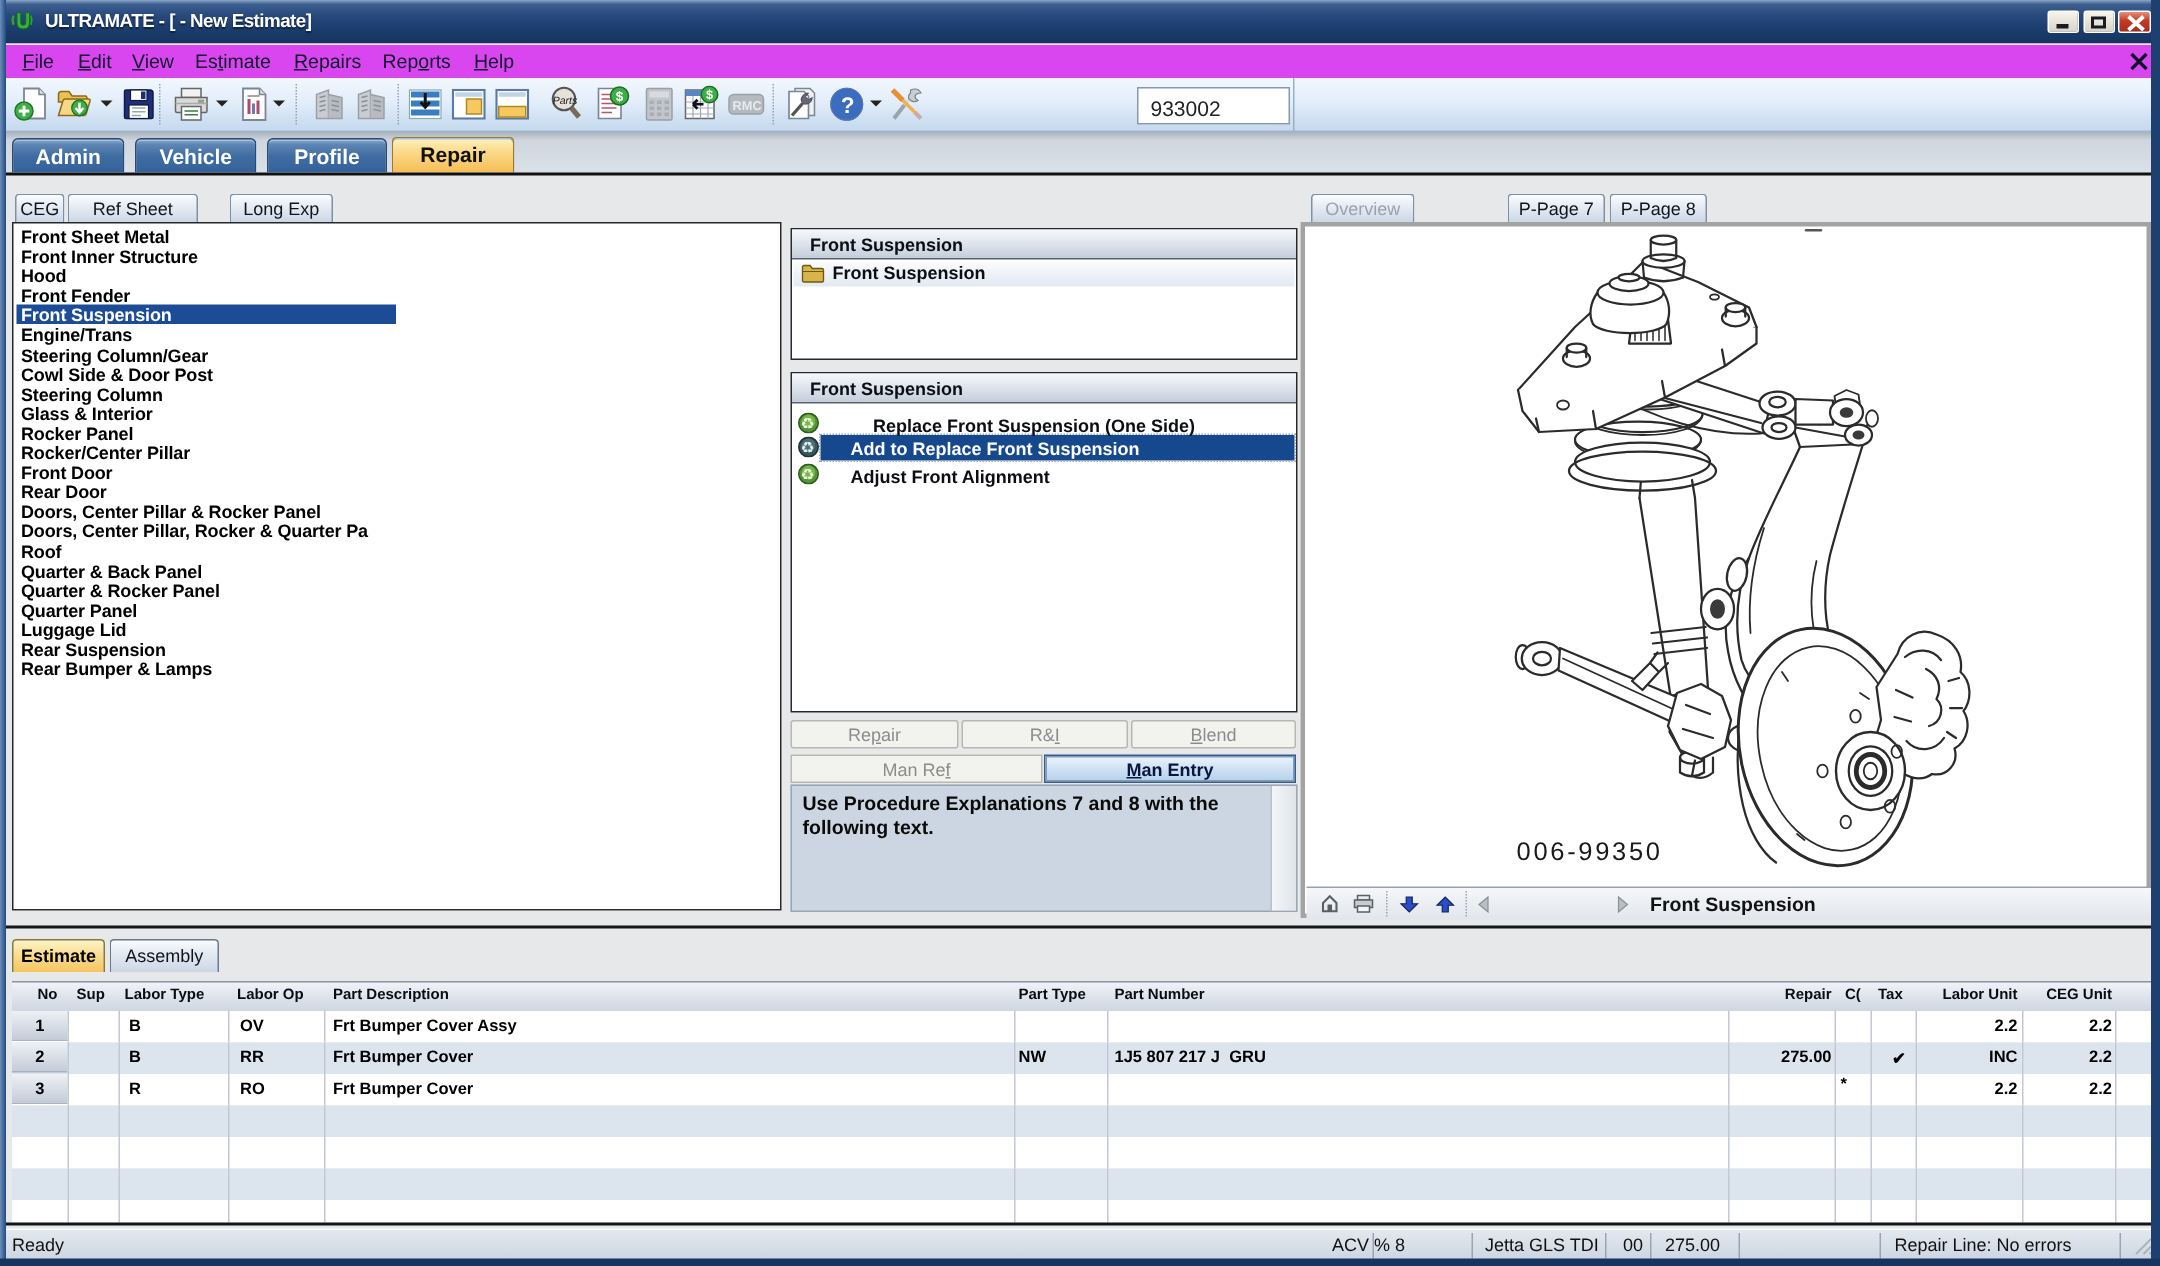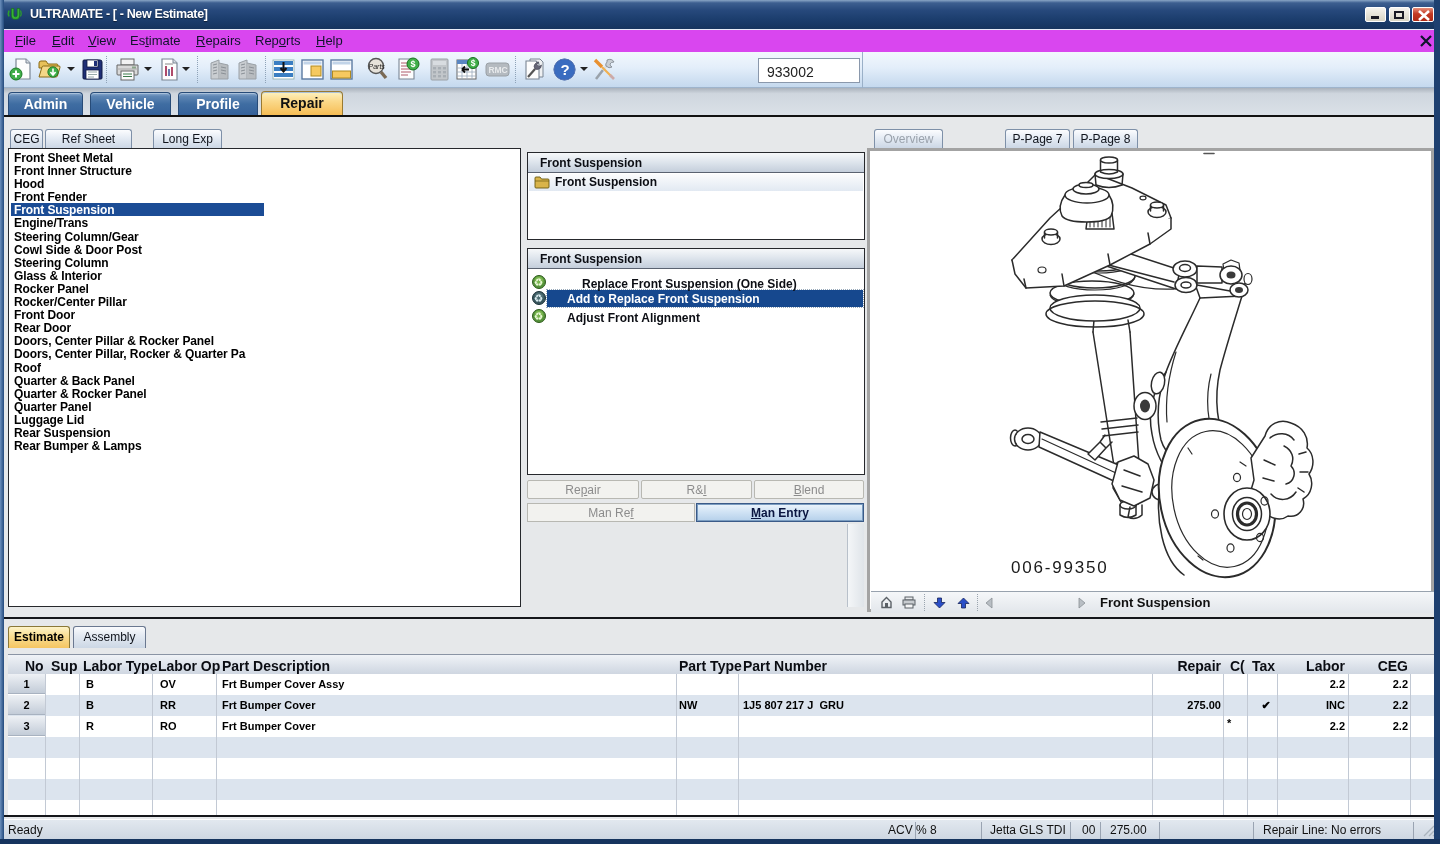--- a/index.html
+++ b/index.html
@@ -63,21 +63,21 @@
 #rightpanel{left:867px;top:148px;width:567px;height:464px;background:#fff;border:3px solid #a3a3a3;}
 #rtoolbar{position:absolute;left:1px;top:440px;width:563px;height:22px;background:linear-gradient(180deg,#f5f7f9,#e2e6eb);border-top:1px solid #98a2ae;}
 #rtoolbar .lbl{position:absolute;left:229px;top:3px;font-size:13px;font-weight:bold;color:#111;}
 #glabel{position:absolute;left:141px;top:407px;font-size:17px;color:#1a1a1a;letter-spacing:1.8px;}
 
 #botline{left:0;top:617px;width:1440px;height:2px;background:#14161a;}
 .btab{top:626px;height:22px;border:1px solid #6a7890;border-bottom:none;border-radius:3px 3px 0 0;text-align:center;font-size:12px;padding-top:3px;}
 #tab-est{left:8px;width:62px;background:linear-gradient(180deg,#fdf3c8 0%,#f9dd90 45%,#f5c562 100%);font-weight:bold;color:#000;border-color:#8a7838;}
 #tab-asm{left:73px;width:73px;background:linear-gradient(180deg,#fafbfd 0%,#e4eaf2 40%,#ccd7e5 100%);color:#10141c;}
 
-#thead{left:8px;top:654px;width:1427px;height:34px;background:linear-gradient(180deg,#f0f3f7 0%,#d9dfe8 40%,#bac4d2 100%);border-top:1px solid #8a94a4;border-bottom:1px solid #8a94a4;font-size:14px;font-weight:bold;color:#0a0c12;}
+#thead{left:8px;top:654px;width:1427px;height:34px;background:linear-gradient(180deg,#f0f3f7 0%,#d9dfe8 40%,#bac4d2 100%);border-top:1px solid #8a94a4;border-bottom:1px solid #8a94a4;font-size:10px;font-weight:bold;color:#0a0c12;}
 #thead span{position:absolute;top:3px;}
 .trow{left:8px;width:1427px;height:21px;font-size:11px;font-weight:bold;color:#000;}
 .trow span{position:absolute;top:4px;}
 .trow .no{left:0;top:0;width:37px;height:20px;background:linear-gradient(180deg,#eef1f5,#c3ccd8);border-bottom:1px solid #a8b2c0;text-align:center;padding-top:4px;position:absolute;}
 .blue{background:#dce4ee;}
 .colsep{position:absolute;top:0;width:1px;height:100%;background:#c2c9d4;}
 
 #sbar{left:4px;top:819px;width:1430px;height:21px;background:linear-gradient(180deg,#e2e8ef,#cdd6e1);border-top:1px solid #fff;font-size:12px;color:#111;}
 #sbar span{position:absolute;top:3px;}
 .ssep{position:absolute;top:2px;width:1px;height:17px;background:#9aa4b2;}
@@ -334,20 +334,21 @@
         <circle cx="7" cy="7" r="6.5" fill="#55923b" stroke="#2e5c1c" stroke-width="1"></circle>
         <circle cx="7" cy="6" r="4.5" fill="#79b54e" stroke="none"></circle>
         <text x="1.7" y="11.3" font-family="Liberation Sans" font-size="10.5" fill="#eaf8d8">♻</text>
       </svg>
   </div>
   <div class="abs mbtn" style="left:527px;width:112px;">Re<u>p</u>air</div>
   <div class="abs mbtn" style="left:641px;width:111px;">R&amp;<u>I</u></div>
   <div class="abs mbtn" style="left:754px;width:110px;"><u>B</u>lend</div>
   <div class="abs" id="manref">Man Re<u>f</u></div>
   <div class="abs" id="manentry"><u>M</u>an Entry</div>
+  <div class="abs" id="mtext">Use Procedure Explanations 7 and 8 with the<br>following text.</div>
   <div class="abs" id="mscroll"></div>
 
   <div class="abs stab dis" style="left:874px;width:69px;text-align:center;">Overview</div>
   <div class="abs stab on" style="left:946px;width:56px;">Graphic</div>
   <div class="abs stab" style="left:1005px;width:65px;">P-Page 7</div>
   <div class="abs stab" style="left:1073px;width:65px;">P-Page 8</div>
 
   <div id="rightpanel" class="abs">
     <div id="glabel">006-99350</div>
     <div id="rtoolbar">

